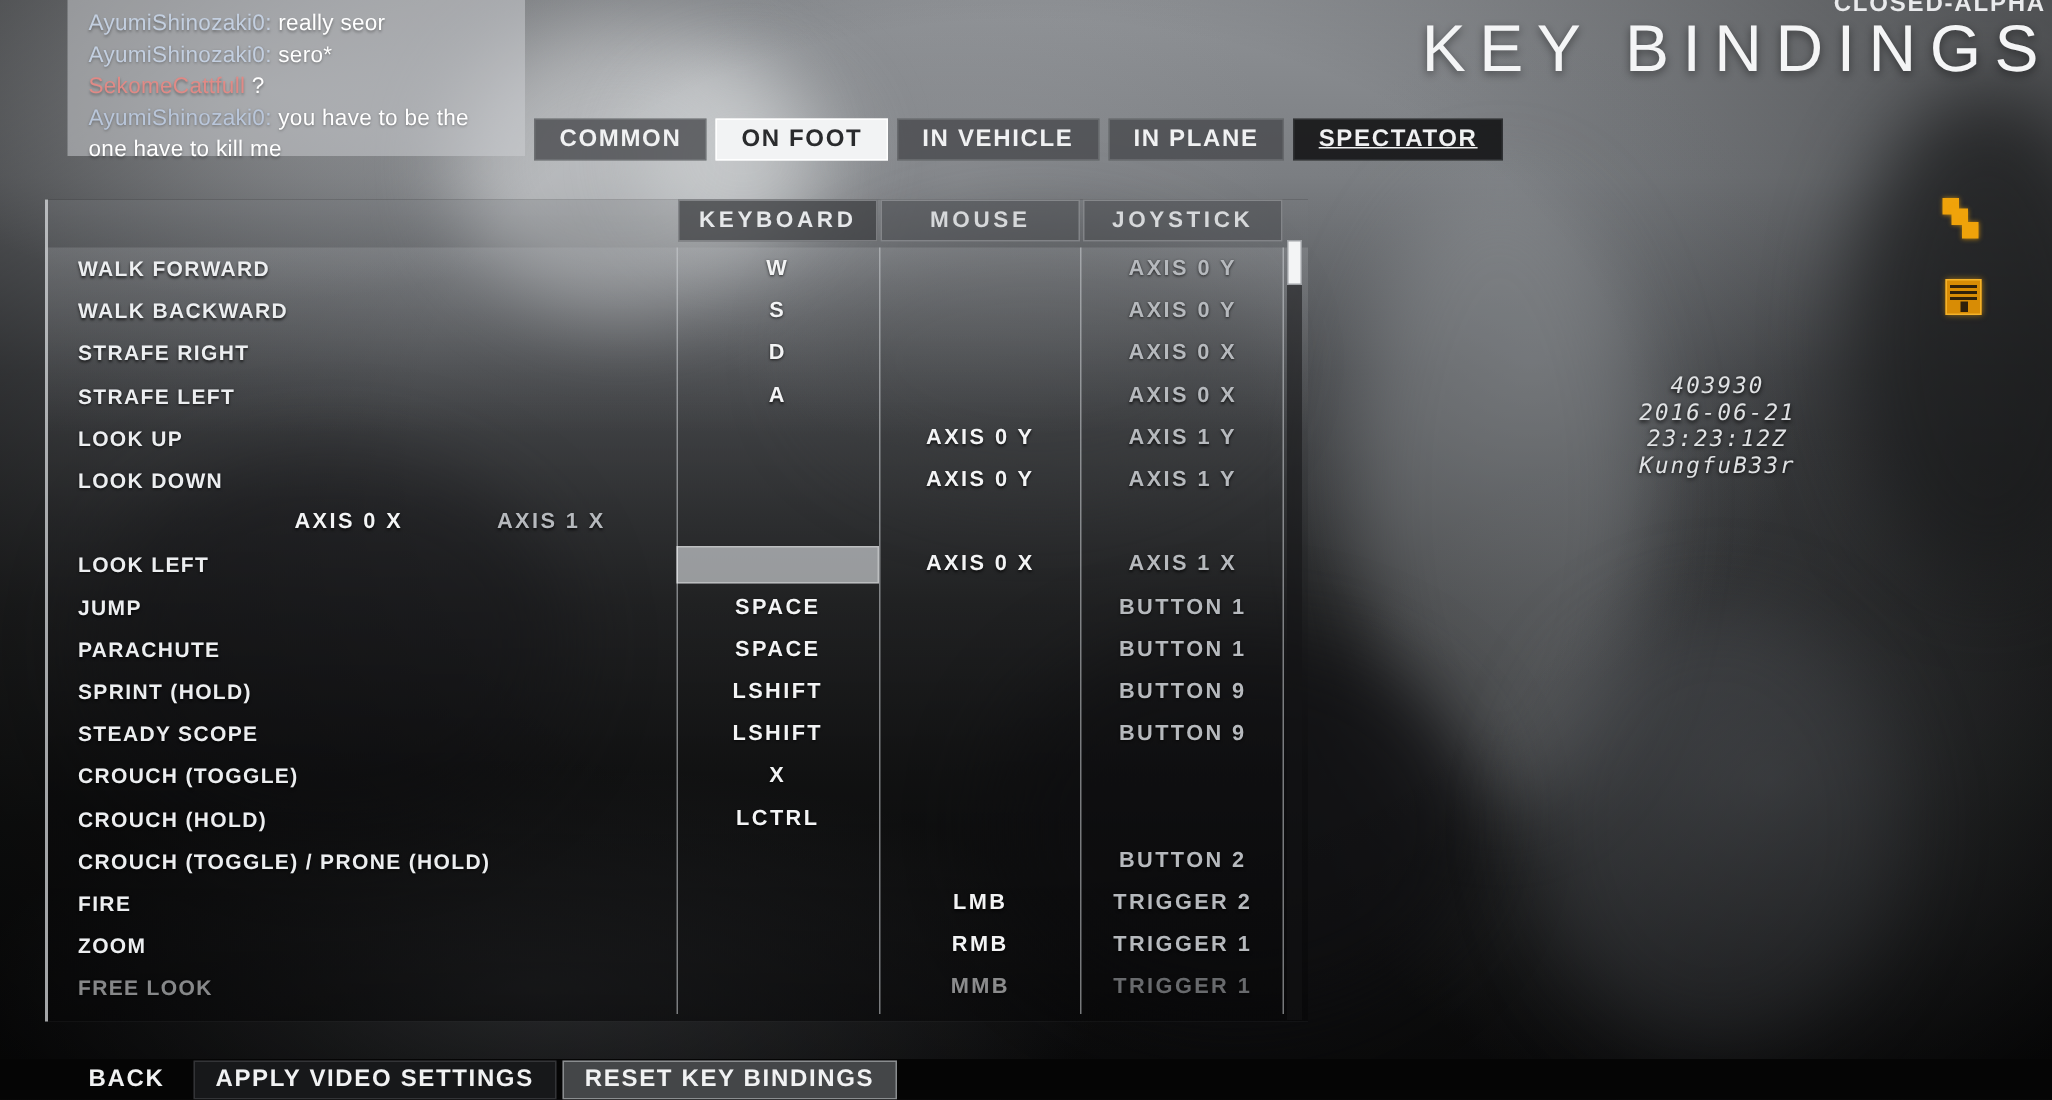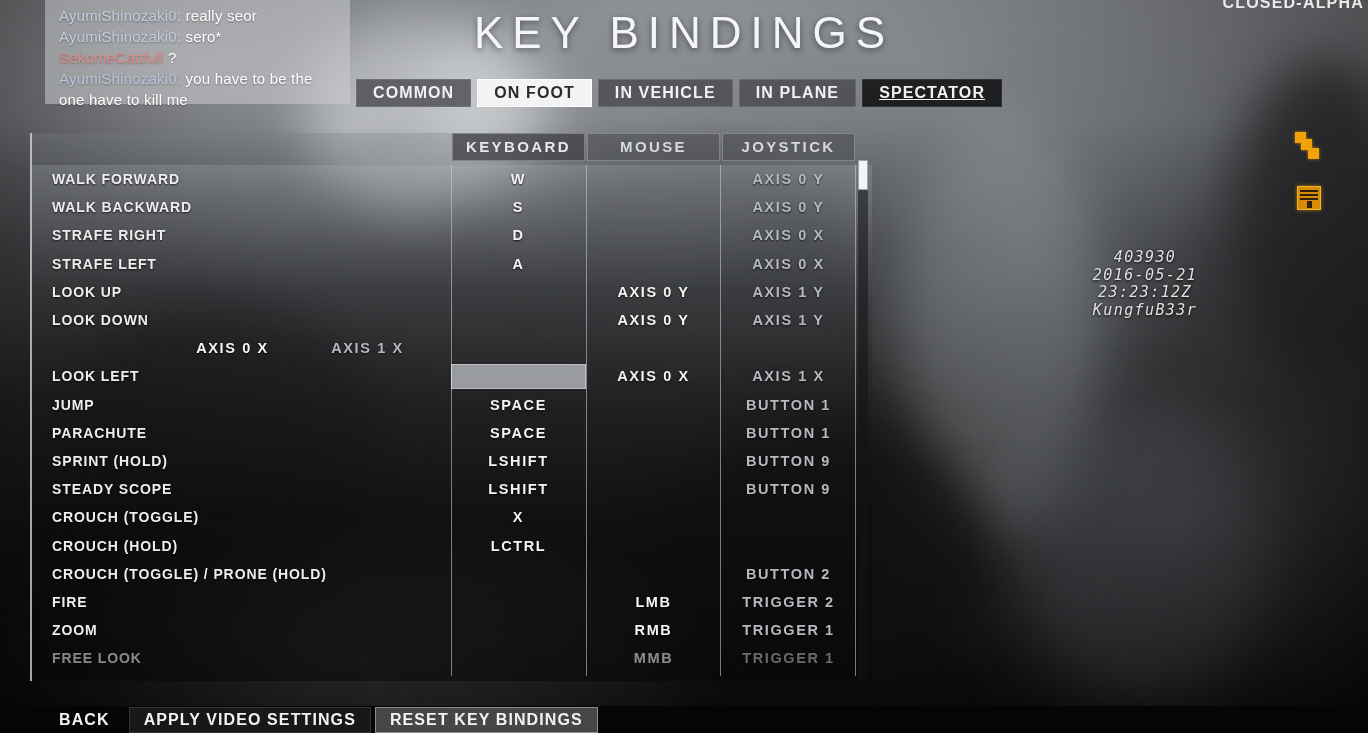--- a/index.html
+++ b/index.html
@@ -65,21 +65,21 @@
     text-shadow: 0 1px 2px rgba(0,0,0,0.35);
   }
   .chat-user { color: #c3cfe0; }
   .chat-user.red { color: #e08a86; }
   .chat-user.faint { color: #b9c6da; }
   .chat-msg { color: #ffffff; }
 
   
   #title {
     position: absolute; left: 0; right: 0; top: 8px;
-    text-align: center;
+    text-align: right;
     color: #f4f5f6;
     font-size: 44px;
     font-weight: 300;
     letter-spacing: 9px;
     text-shadow: 0 2px 6px rgba(0,0,0,0.45);
   }
 
   
   #alpha-badge {
     position: absolute; right: 4px; top: -6px;
@@ -471,21 +471,21 @@
   <div id="scroll-track">
     <div id="scroll-thumb"></div>
   </div>
 
   <svg id="cursor" width="18" height="24" viewBox="0 0 18 24" overflow="visible">
     <path d="M1,1 L1,17 L5.2,13.2 L8.2,19.6 L11,18.3 L8.1,12.2 L13.6,12 Z" fill="#ffffff" stroke="#1a1a1a" stroke-width="1"></path>
   </svg>
 
   <div id="hud-stamp">
     <div>403930</div>
-    <div>2016-05-21</div>
+    <div>2016-06-21</div>
     <div>23:23:12Z</div>
     <div>KungfuB33r</div>
   </div>
 
   <div id="hud-icons">
     <div class="sq sq1"></div>
     <div class="sq sq2"></div>
     <div class="sq sq3"></div>
   </div>
   <div id="hud-building">

